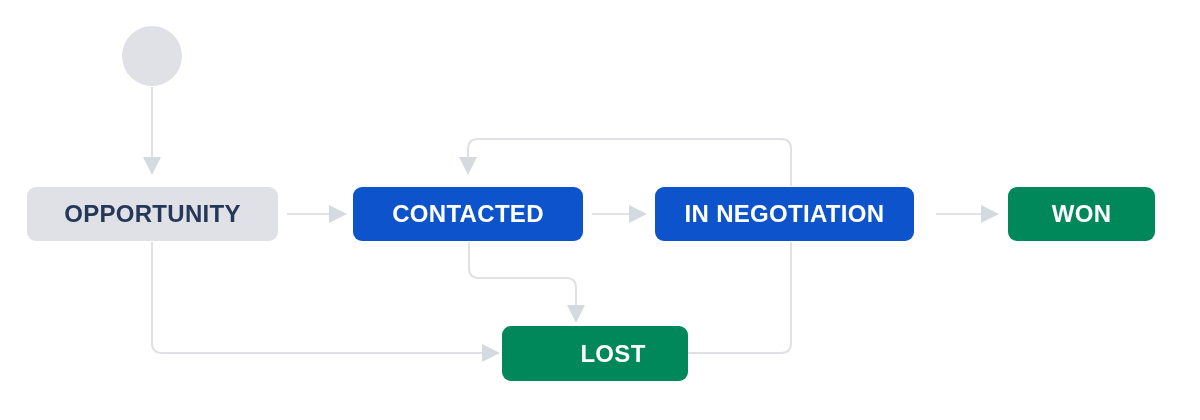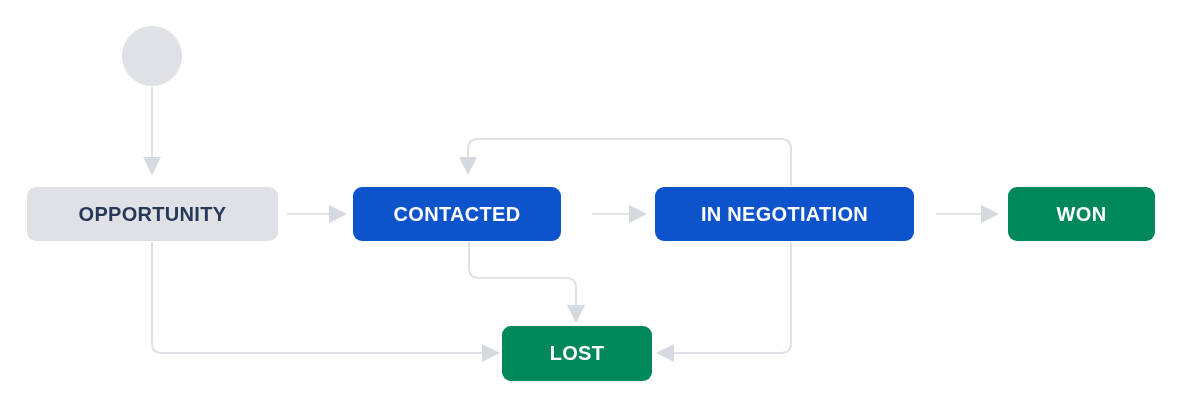--- a/index.html
+++ b/index.html
@@ -30,42 +30,42 @@
   .arrowhead {
     stroke: none;
   }
   .node {
     position: absolute;
     display: flex;
     align-items: center;
     justify-content: center;
     border-radius: 9px;
     font-weight: 700;
-    font-size: 20px;
+    font-size: 24px;
     letter-spacing: 0.3px;
     cursor: pointer;
     user-select: none;
   }
   .node .label {
     white-space: nowrap;
   }
   .start-circle {
     position: absolute;
     left: 122px;
     top: 26px;
     width: 60px;
     height: 60px;
     border-radius: 50%;
     cursor: pointer;
   }
   .node-opportunity   { left: 27px;   top: 187px; width: 251px; height: 54px; }
-  .node-contacted     { left: 353px;  top: 187px; width: 208px; height: 54px; }
+  .node-contacted     { left: 353px;  top: 187px; width: 230px; height: 54px; }
   .node-in-negotiation{ left: 655px;  top: 187px; width: 259px; height: 54px; }
   .node-won           { left: 1008px; top: 187px; width: 147px; height: 54px; }
-  .node-lost          { left: 502px;  top: 326px; width: 150px; height: 55px; }
+  .node-lost          { left: 502px;  top: 326px; width: 150px; height: 55px; padding-left: 36px; }
 </style>
 </head>
 <body>
 
 <div class="canvas">
 
   <svg class="edges-layer" viewBox="0 0 1200 420" xmlns="http://www.w3.org/2000/svg">
 
     <g style="stroke: rgb(223, 225, 230);">
       <path class="edge-line" d="M152,87 V157"></path>

